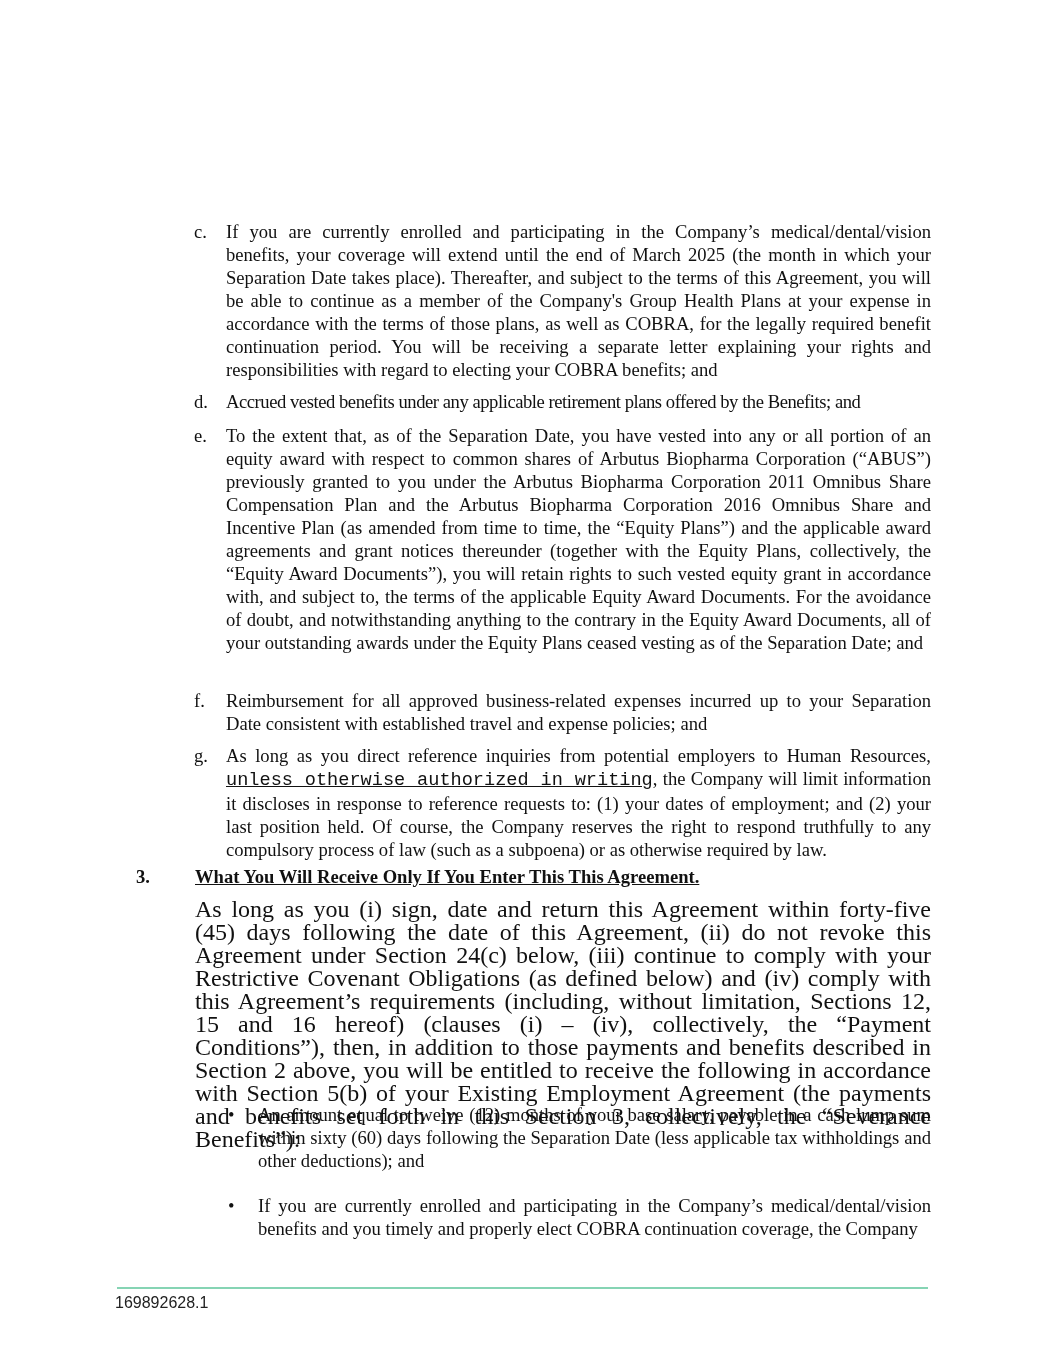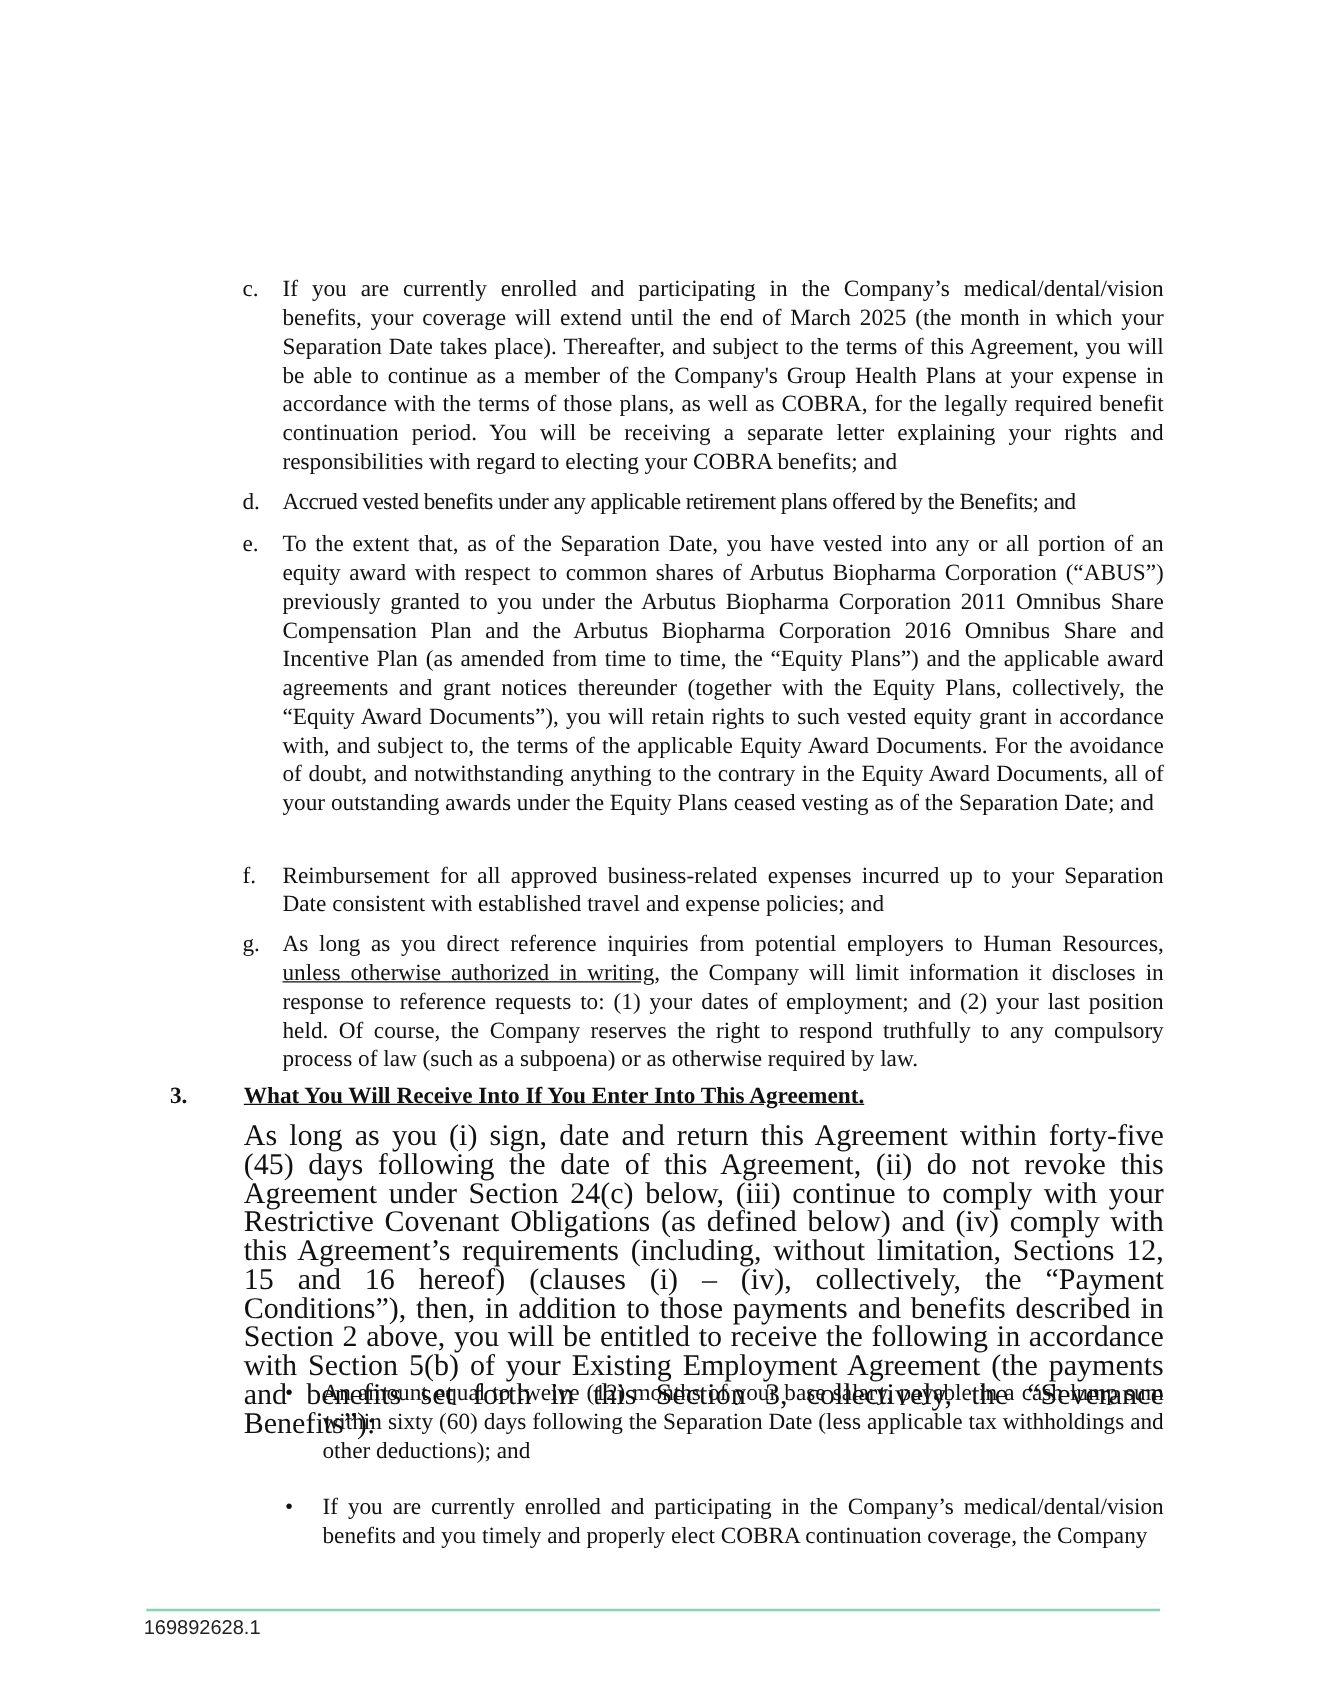--- a/index.html
+++ b/index.html
@@ -13,21 +13,21 @@
     position: absolute; left: 194px; width: 737px;
     font-size: 18.6px; line-height: 23px;
   }
   .list-item .label {
     position: absolute; left: 0; top: 0; width: 32px;
   }
   .list-item .body {
     margin-left: 32px; text-align: justify;
   }
   .bold { font-weight: normal; }
-  .underline { text-decoration: underline; }
+  .underline { text-decoration: underline; font-family: Liberation Mono, monospace; }
   .section-head {
     position: absolute; left: 136px; top: 865px; width: 800px;
     font-size: 18.6px; line-height: 23px; font-weight: bold;
   }
   .section-head .num { position: absolute; left: 0; top: 0; }
   .section-head .title { position: absolute; left: 59px; top: 0; text-decoration: underline; }
   .section-para {
     position: absolute; left: 195px; top: 898px; width: 736px;
     font-size: 24px; line-height: 23px; text-align: justify;
   }
@@ -72,21 +72,21 @@
     <div class="body">Reimbursement for all approved business-related expenses incurred up to your Separation Date consistent with established travel and expense policies; and</div>
   </div>
 
   <div class="list-item" style="top:744px;">
     <span class="label">g.</span>
     <div class="body"><span>As long as you direct reference inquiries from potential employers to Human Resources,</span> <span class="underline">unless otherwise authorized in writing</span><span>, the Company will limit information it discloses in response to reference requests to: (1) your dates of employment; and (2) your last position held. Of course, the Company reserves the right to respond truthfully to any compulsory process of law (such as a subpoena) or as otherwise required by law.</span></div>
   </div>
 
   <div class="section-head">
     <span class="num">3.</span>
-    <span class="title">What You Will Receive Into If You Enter Into This Agreement.</span>
+    <span class="title">What You Will Receive Only If You Enter This This Agreement.</span>
   </div>
 
   <div class="section-para">As long as you (i) sign, date and return this Agreement within forty-five (45) days following the date of this Agreement, (ii) do not revoke this Agreement under Section 24(c) below, (iii) continue to comply with your Restrictive Covenant Obligations (as defined below) and (iv) comply with this Agreement’s requirements (including, without limitation, Sections 12, 15 and 16 hereof) (clauses (i) – (iv), collectively, the “Payment Conditions”), then, in addition to those payments and benefits described in Section 2 above, you will be entitled to receive the following in accordance with Section 5(b) of your Existing Employment Agreement (the payments and benefits set forth in this Section 3, collectively, the “Severance Benefits”):</div>
 
   <div class="bullet-item" style="top:1103px;">
     <span class="dot">•</span>
     <div class="body">An amount equal to twelve (12) months of your base salary, payable in a cash lump sum within sixty (60) days following the Separation Date (less applicable tax withholdings and other deductions); and</div>
   </div>
 
   <div class="bullet-item" style="top:1194px;">

